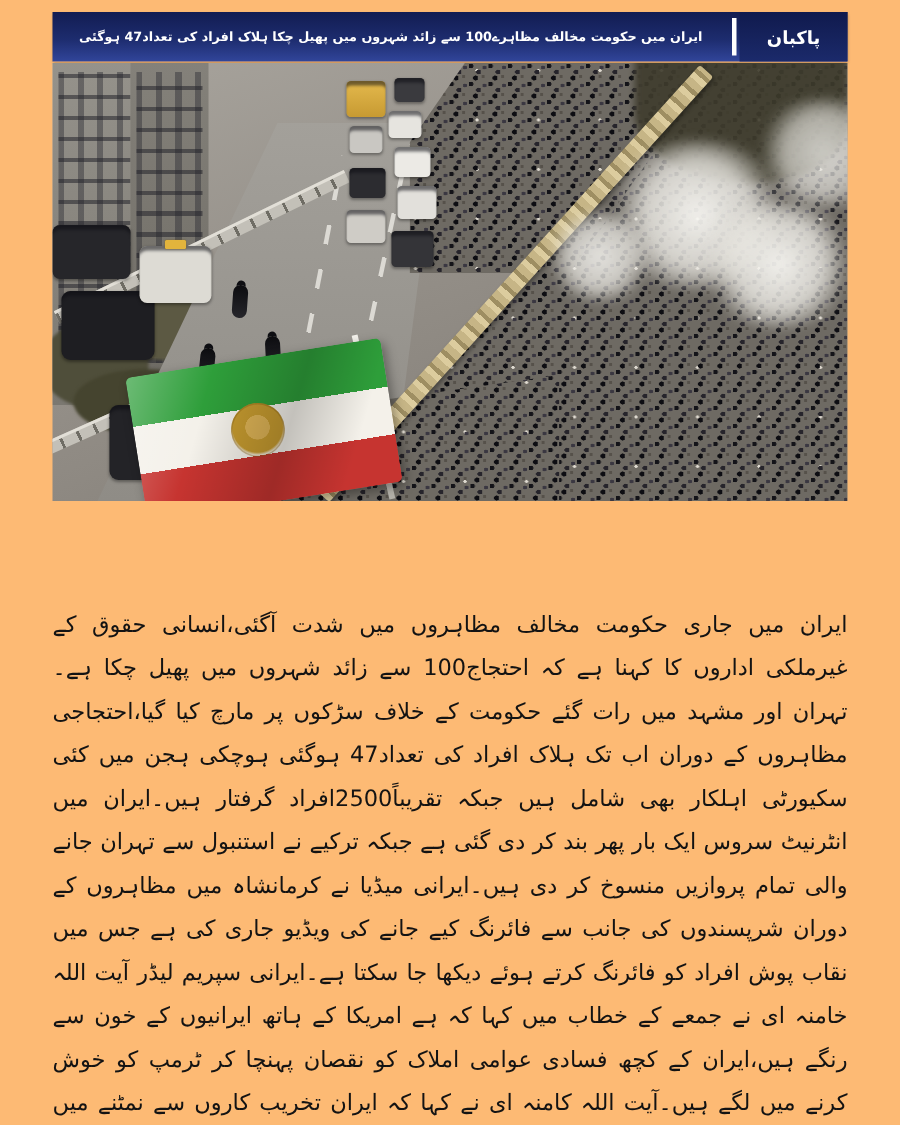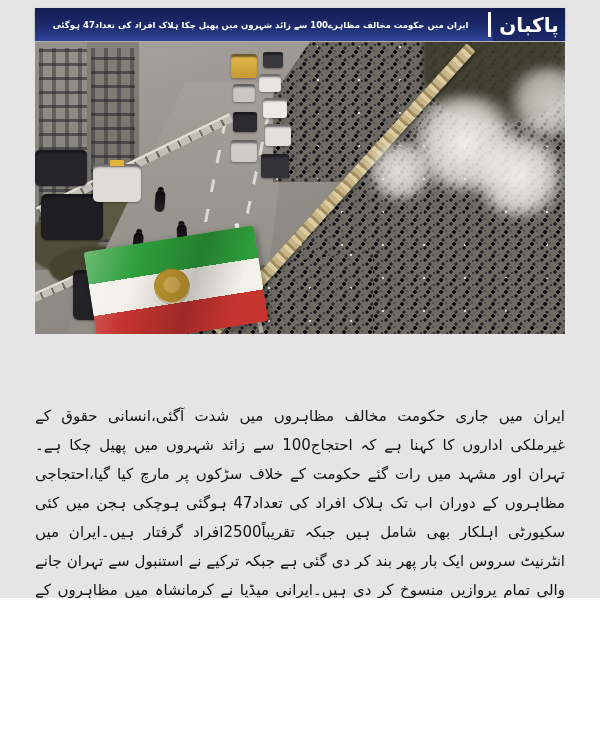--- a/index.html
+++ b/index.html
@@ -1,27 +1,27 @@
 <!DOCTYPE html>
 <html lang="ur"><head>
 <meta charset="utf-8">
 <style>
   html,body{margin:0;padding:0;background:#ffffff;}
-  .page{position:relative;width:600px;height:598px;background:#e5e5e5;overflow:hidden;
+  .page{position:relative;width:600px;height:750px;background:#fdba74;overflow:hidden;
         font-family:"DejaVu Sans",sans-serif;}
 
   
   .topbar{position:absolute;left:35px;top:8px;width:530px;height:33px;display:flex;align-items:stretch;
           background:linear-gradient(180deg,#121c52 0%,#1d2c6e 55%,#31459a 100%);
           box-shadow:0 1px 2px rgba(0,0,0,.35);}
   .headline{flex:1;display:flex;align-items:center;justify-content:center;direction:rtl;
             color:#fff;font-size:13px;font-weight:bold;padding:0 6px;white-space:nowrap;overflow:hidden;}
   .topbar-sep{width:3px;margin:4px 2px;background:#ffffff;}
   .logo{width:72px;display:flex;align-items:center;justify-content:center;direction:rtl;
-        color:#fff;font-size:20px;font-weight:bold;background:linear-gradient(180deg,#101a4d,#1b2a6b);}
+        color:#fff;font-size:12px;font-weight:bold;background:linear-gradient(180deg,#101a4d,#1b2a6b);}
 
   
   .photo{position:absolute;left:35px;top:42px;width:530px;height:292px;margin:0;overflow:hidden;
          background:linear-gradient(160deg,#a8a49d 0%,#948f88 45%,#7c7770 100%);}
   .photo *{position:absolute;}
   .bldg{top:0;background:#85827b;}
   .bldg.a{left:0;width:56px;height:228px;background:linear-gradient(180deg,#95928b,#7b7871);}
   .bldg.b{left:52px;width:52px;height:208px;background:linear-gradient(180deg,#84817a,#6e6b64);}
   .bldg .win{left:4px;top:6px;right:4px;bottom:8px;
        background-image:repeating-linear-gradient(0deg,rgba(35,35,42,.55) 0 3px,transparent 3px 14px),

